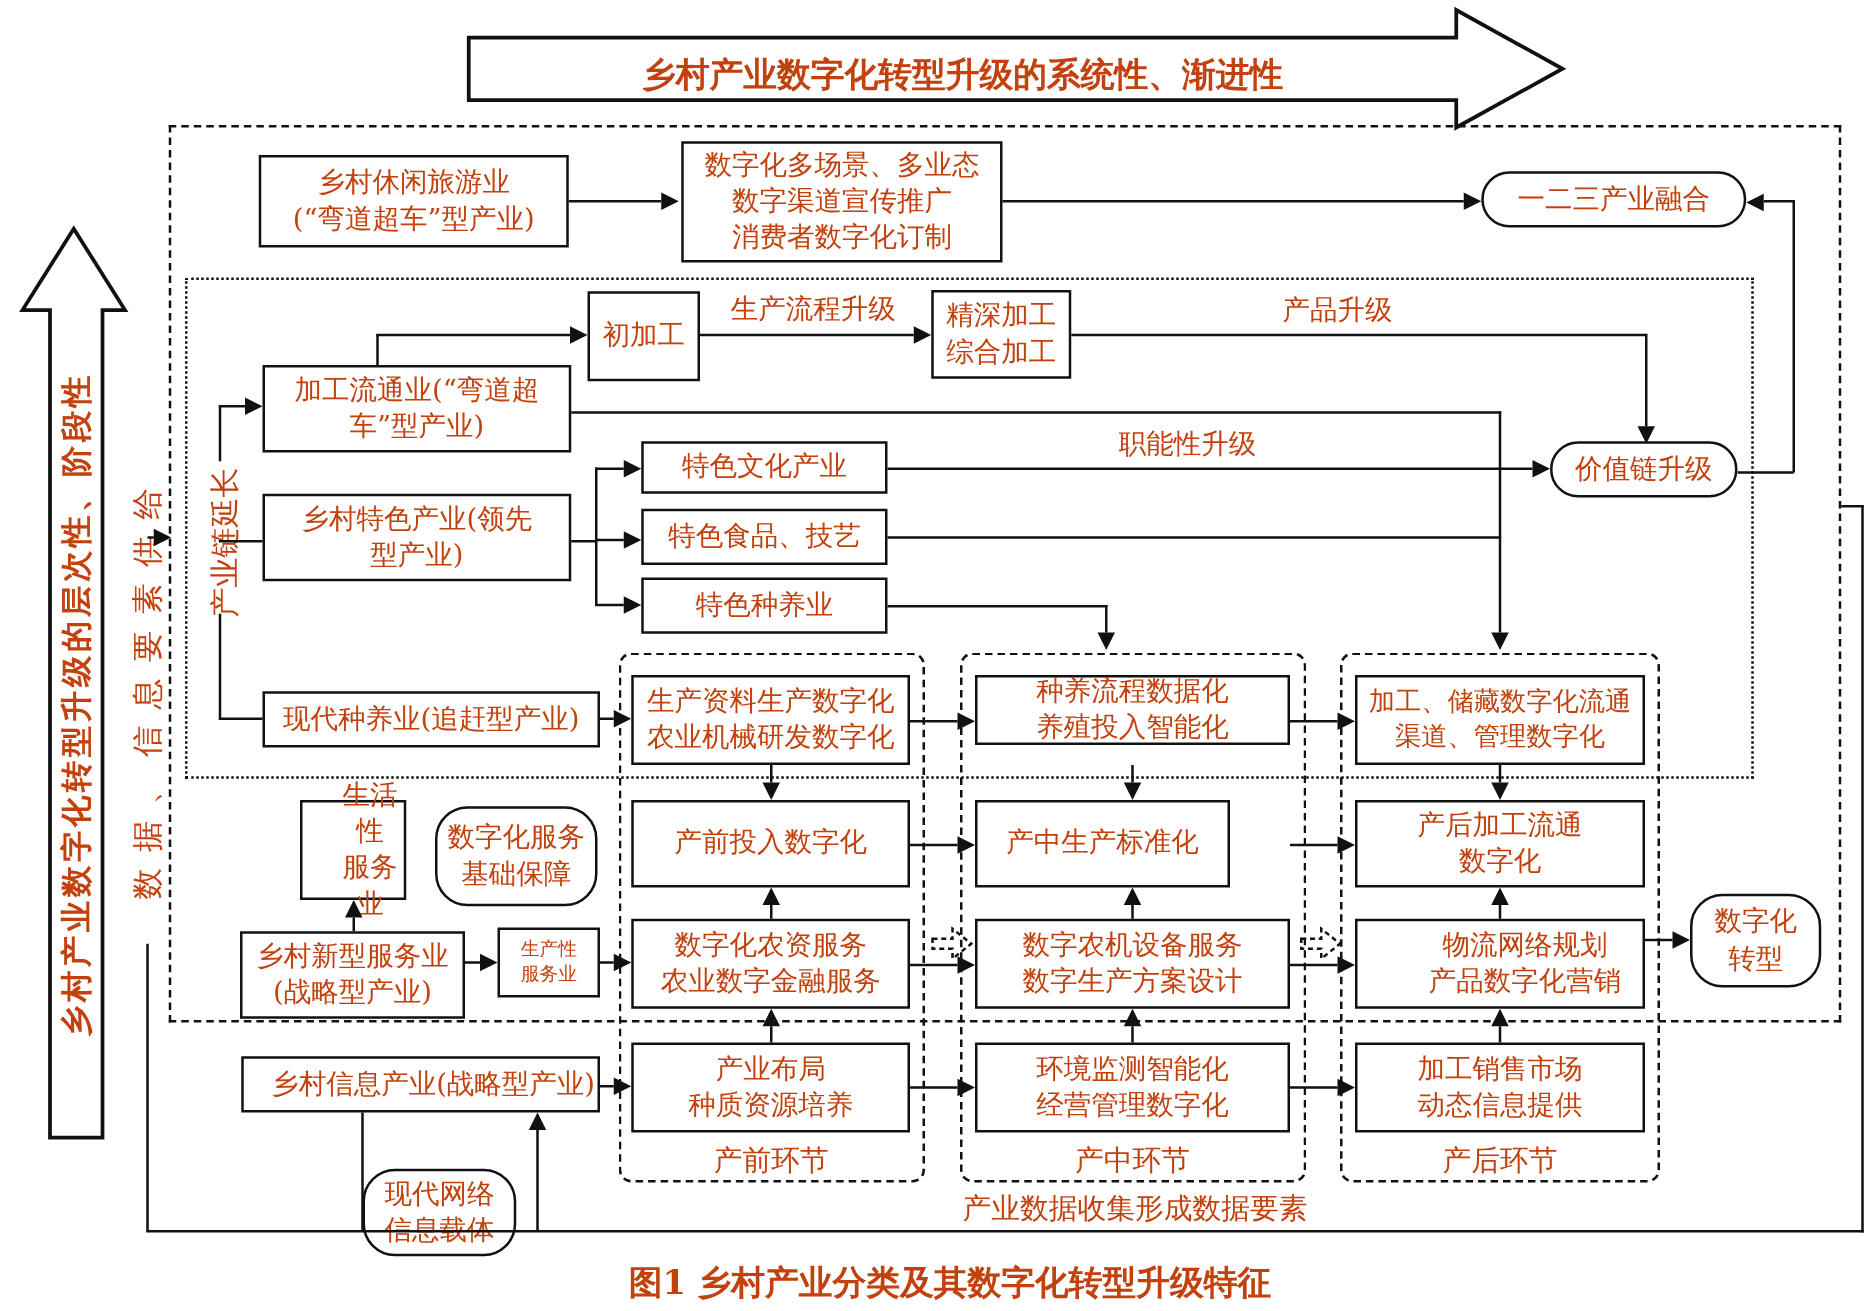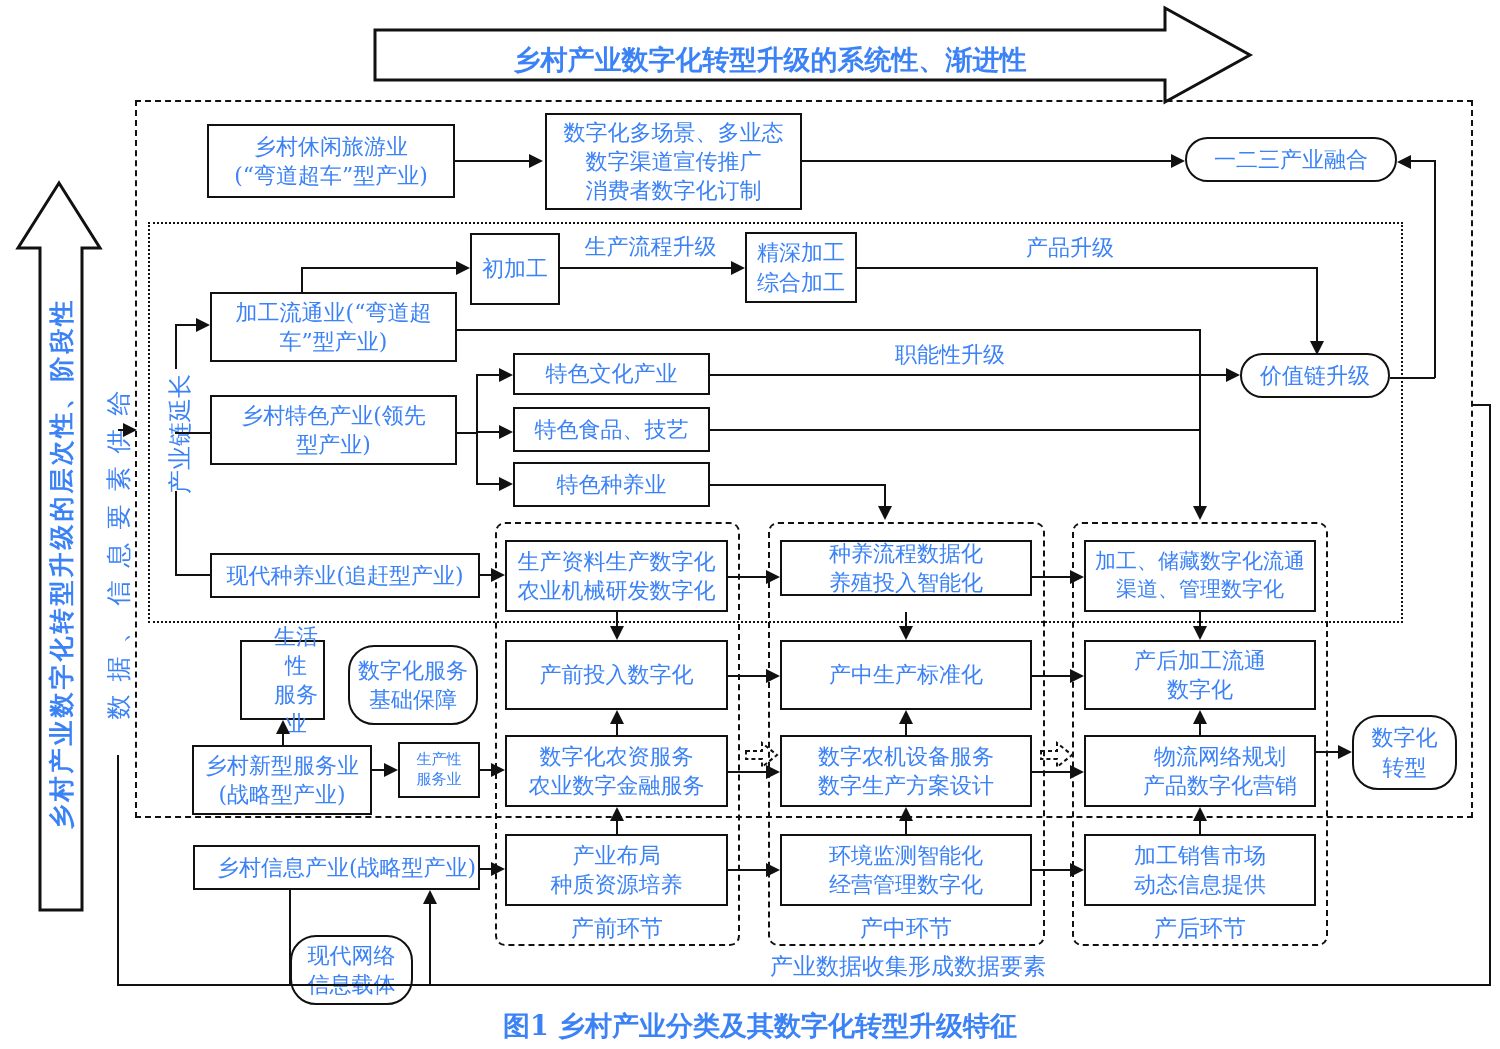--- a/index.html
+++ b/index.html
@@ -1,17 +1,17 @@
 <!DOCTYPE html>
 <html><head>
 <meta charset="utf-8">
 <style>
   html,body{margin:0;padding:0;background:#fff;}
   #canvas{position:relative;width:1500px;height:1049px;background:#fff;overflow:hidden;
-    font-family:"DejaVu Serif","Liberation Serif",serif;color:#3b82f6;}
+    font-family:"DejaVu Serif","Liberation Serif",serif;color:#c2410c;}
   .b{position:absolute;border:2px solid #111;background:#fff;display:flex;align-items:center;
     justify-content:center;text-align:center;font-size:22px;line-height:1.32;white-space:pre-line;box-sizing:border-box;}
   .st{border-radius:24px;}
   .rnd{border-radius:26px;}
   .dashedbox{position:absolute;border:2px dashed #111;box-sizing:border-box;background:transparent;}
   .dottedbox{position:absolute;border:2px dotted #111;box-sizing:border-box;}
   .colrect{position:absolute;border:2px dashed #111;border-radius:10px;box-sizing:border-box;}
   .hl{position:absolute;height:2px;background:#111;}
   .vl{position:absolute;width:2px;background:#111;}
   .ar{position:absolute;width:0;height:0;border-top:7px solid transparent;border-bottom:7px solid transparent;border-left:14px solid #111;}
@@ -90,21 +90,21 @@
 
   <div class="b" style="left:505px;top:540px;width:223px;height:72px;">生产资料生产数字化
 农业机械研发数字化</div>
   <div class="b" style="left:505px;top:640px;width:223px;height:70px;">产前投入数字化</div>
   <div class="b" style="left:505px;top:735px;width:223px;height:72px;">数字化农资服务
 农业数字金融服务</div>
   <div class="b" style="left:505px;top:834px;width:223px;height:72px;">产业布局
 种质资源培养</div>
   <div class="b" style="left:780px;top:540px;width:252px;height:56px;">种养流程数据化
 养殖投入智能化</div>
-  <div class="b" style="left:780px;top:640px;width:252px;height:70px;">产中生产标准化</div>
+  <div class="b" style="left:780px;top:640px;width:204px;height:70px;">产中生产标准化</div>
   <div class="b" style="left:780px;top:735px;width:252px;height:72px;">数字农机设备服务
 数字生产方案设计</div>
   <div class="b" style="left:780px;top:834px;width:252px;height:72px;">环境监测智能化
 经营管理数字化</div>
   <div class="b" style="left:1084px;top:540px;width:232px;height:72px;font-size:21px;">加工、储藏数字化流通
 渠道、管理数字化</div>
   <div class="b" style="left:1084px;top:640px;width:232px;height:70px;">产后加工流通
 数字化</div>
   <div class="b" style="left:1084px;top:735px;width:232px;height:72px;padding-left:40px;">物流网络规划
 产品数字化营销</div>

